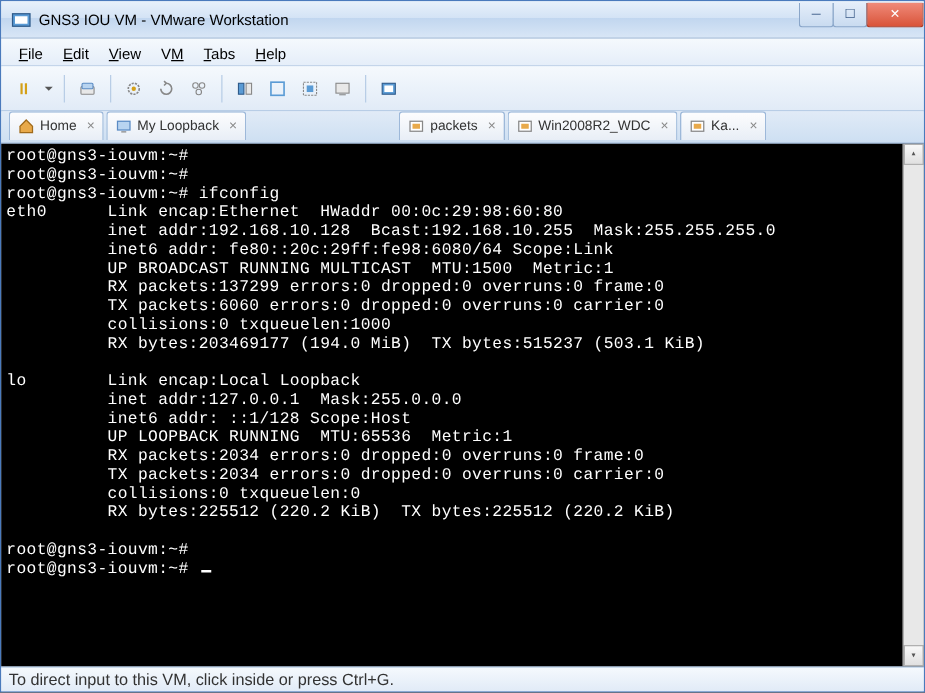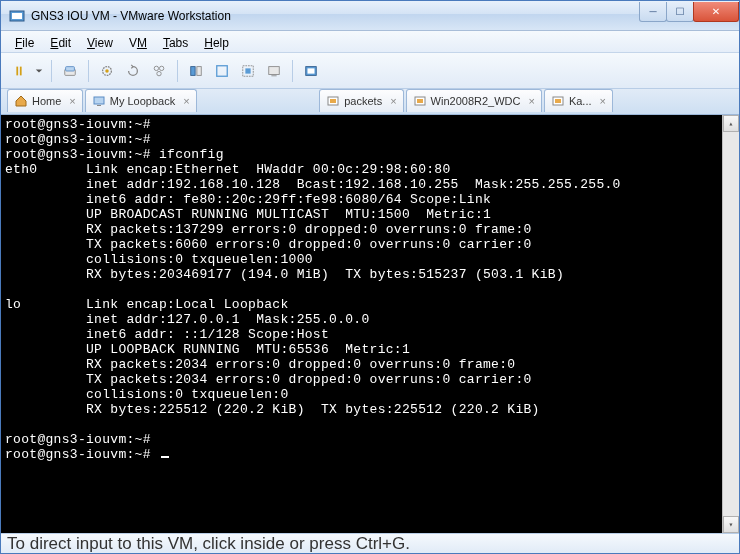--- a/index.html
+++ b/index.html
@@ -19,21 +19,21 @@
 .sep { width:1px; height:22px; background:#b8cde6; margin:0 4px; }
 .tabbar { height:26px; background:linear-gradient(to bottom,#e1ebf7,#cddff2); display:flex; align-items:flex-start; padding:0 6px; gap:2px; border-bottom:1px solid #9db8d9; }
 .tab { height:23px; background:linear-gradient(to bottom,#fdfdfe,#e8eef6); border:1px solid #9db8d9; border-bottom:none; border-radius:3px 3px 0 0; display:flex; align-items:center; padding:0 6px; gap:4px; font-size:11px; color:#333; min-width:0; }
 .tab.active { background:#fff; font-weight:bold; height:25px;margin-top:32px; }
 .tab .x { margin-left:4px; color:#888; font-size:11px; }
 .tabicon { width:14px; height:14px; display:inline-block; }
 .terminal { flex:1; background:#000; color:#fff; font-family:"Courier New",monospace; font-size:13px; line-height:15px; padding:2px 4px; white-space:pre; overflow:hidden; position:relative; letter-spacing:0.3px; }
 .scrollbar { position:absolute; right:0; top:0; bottom:0; width:17px; background:linear-gradient(to right,#e8e8e8,#f5f5f5); border-left:1px solid #c0c0c0; display:flex; flex-direction:column; }
 .scrollbtn { height:17px; background:linear-gradient(to bottom,#f8f8f8,#e0e0e0); border:1px solid #b0b0b0; display:flex; align-items:center; justify-content:center; font-size:8px; color:#555; }
 .scrolltrack { flex:1; background:#e8e8e8; }
-.statusbar { height:20px; background:linear-gradient(to bottom,#f5f9fd,#e1ebf7); border-top:1px solid #b8cde6; display:flex; padding:0 6px; font-size:17px; color:#333; }
+.statusbar { height:20px; background:linear-gradient(to bottom,#f5f9fd,#e1ebf7); border-top:1px solid #b8cde6; display:flex; align-items:center; padding:0 6px; font-size:13px; color:#333; }
 .cursor { display:inline-block; width:8px; height:2px; background:#fff; vertical-align:baseline; margin-left:2px; }
 .icon-svg { width:14px; height:14px; }
 </style>
 </head>
 <body>
 
 <div class="window">
 
   <div class="titlebar">
     <span class="titlebar-icon">

